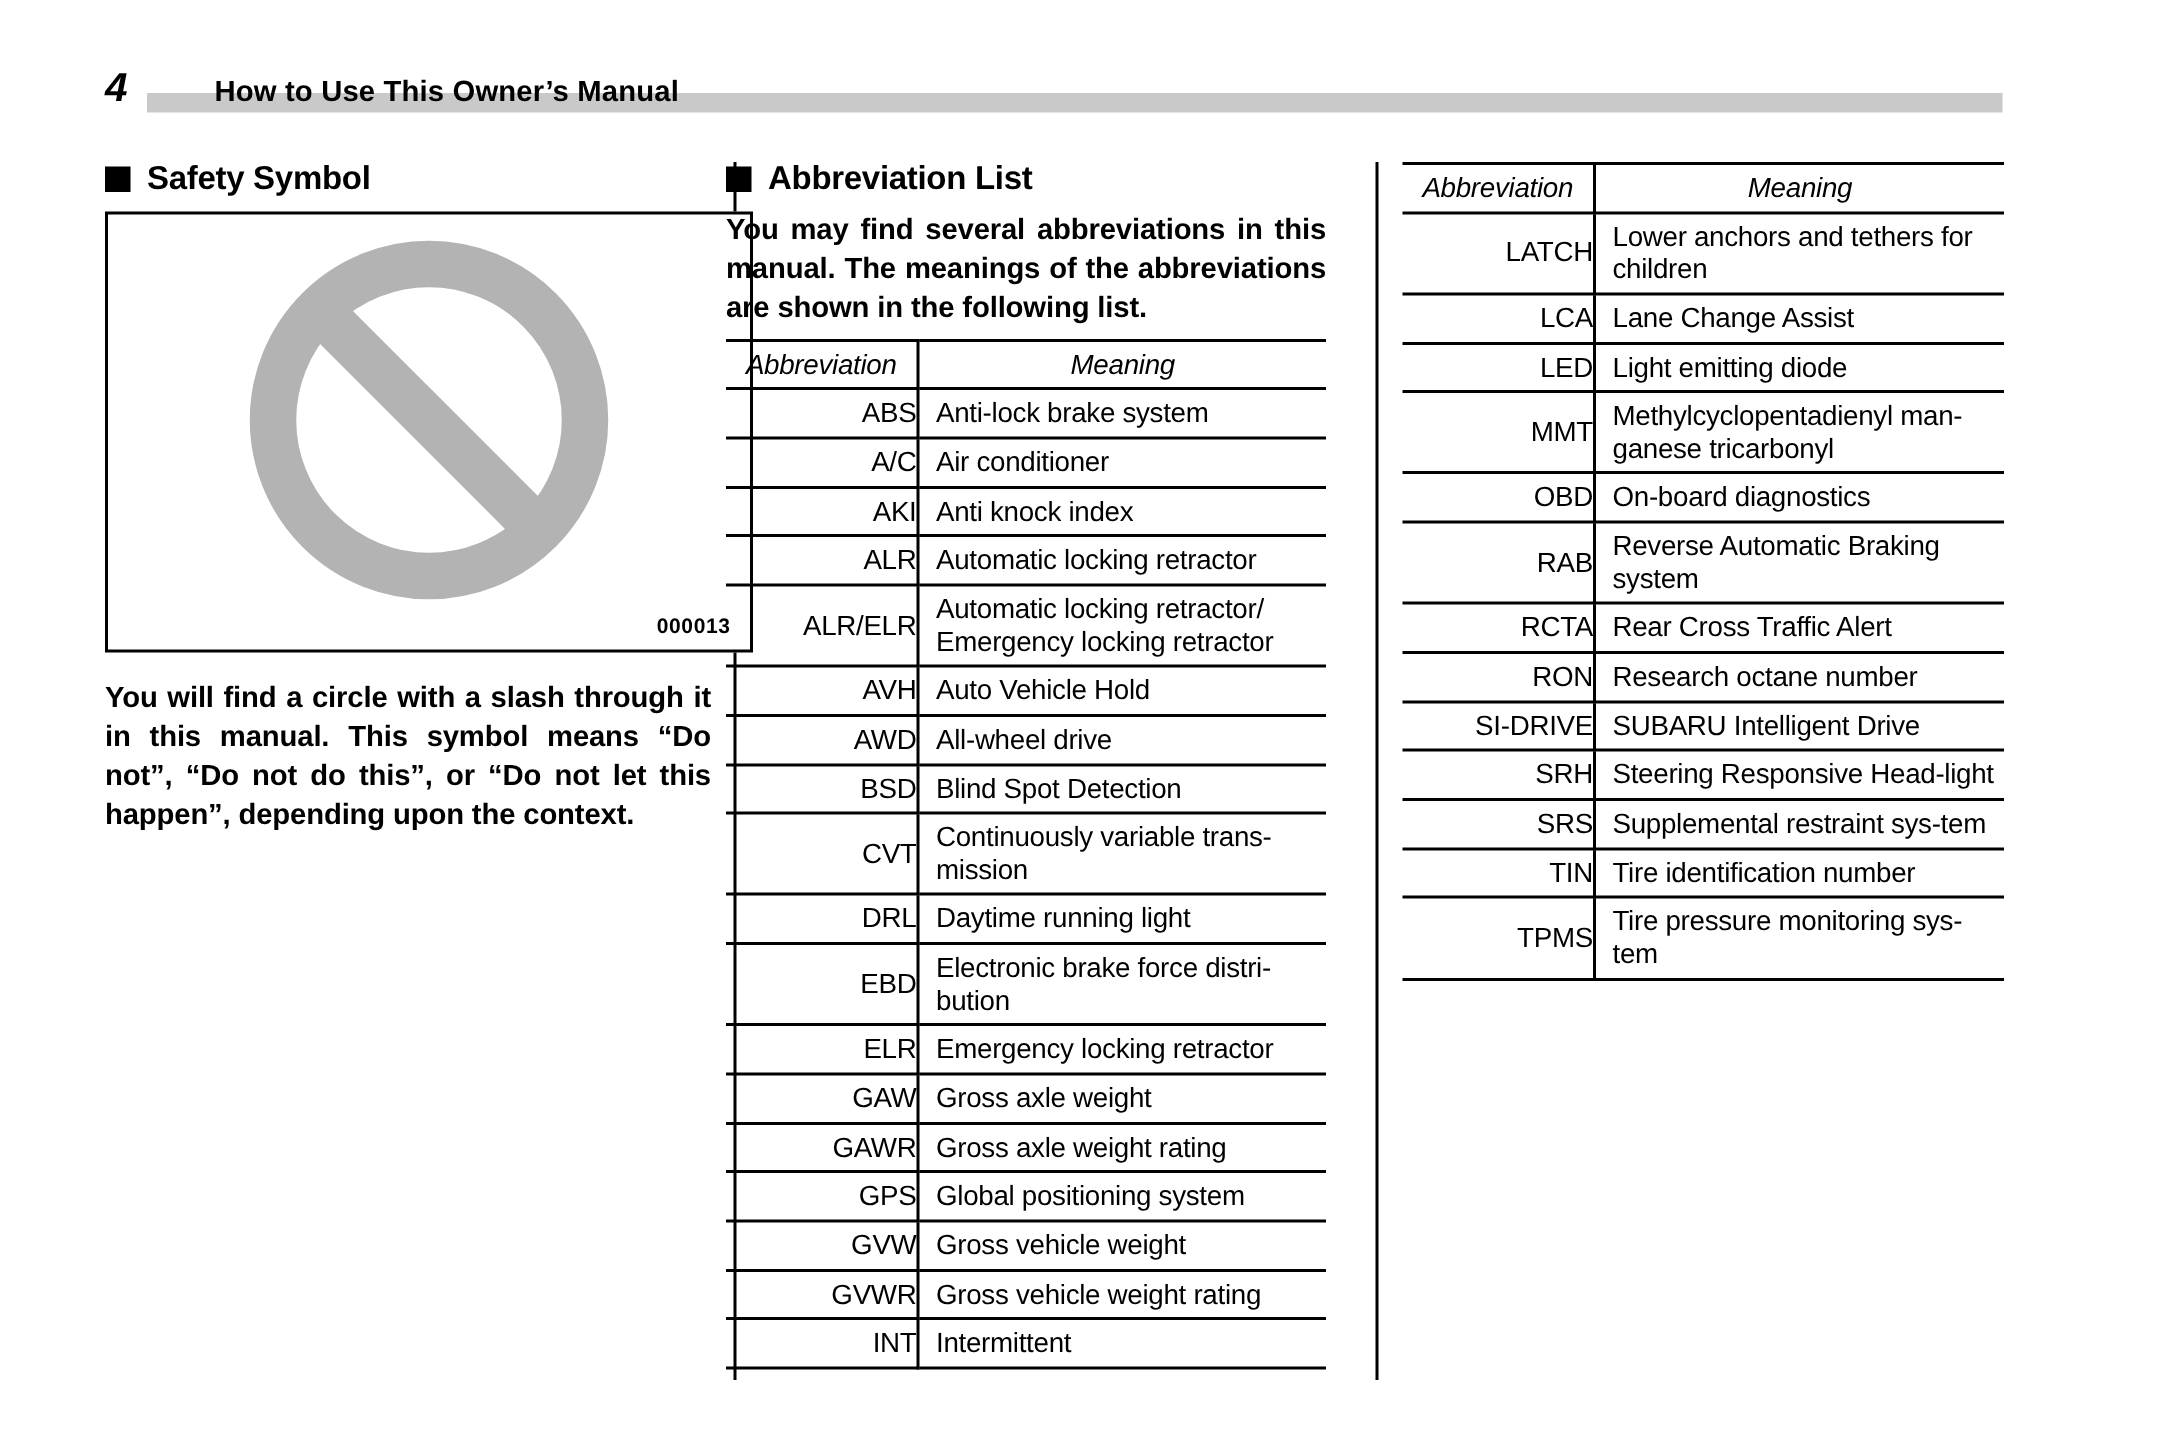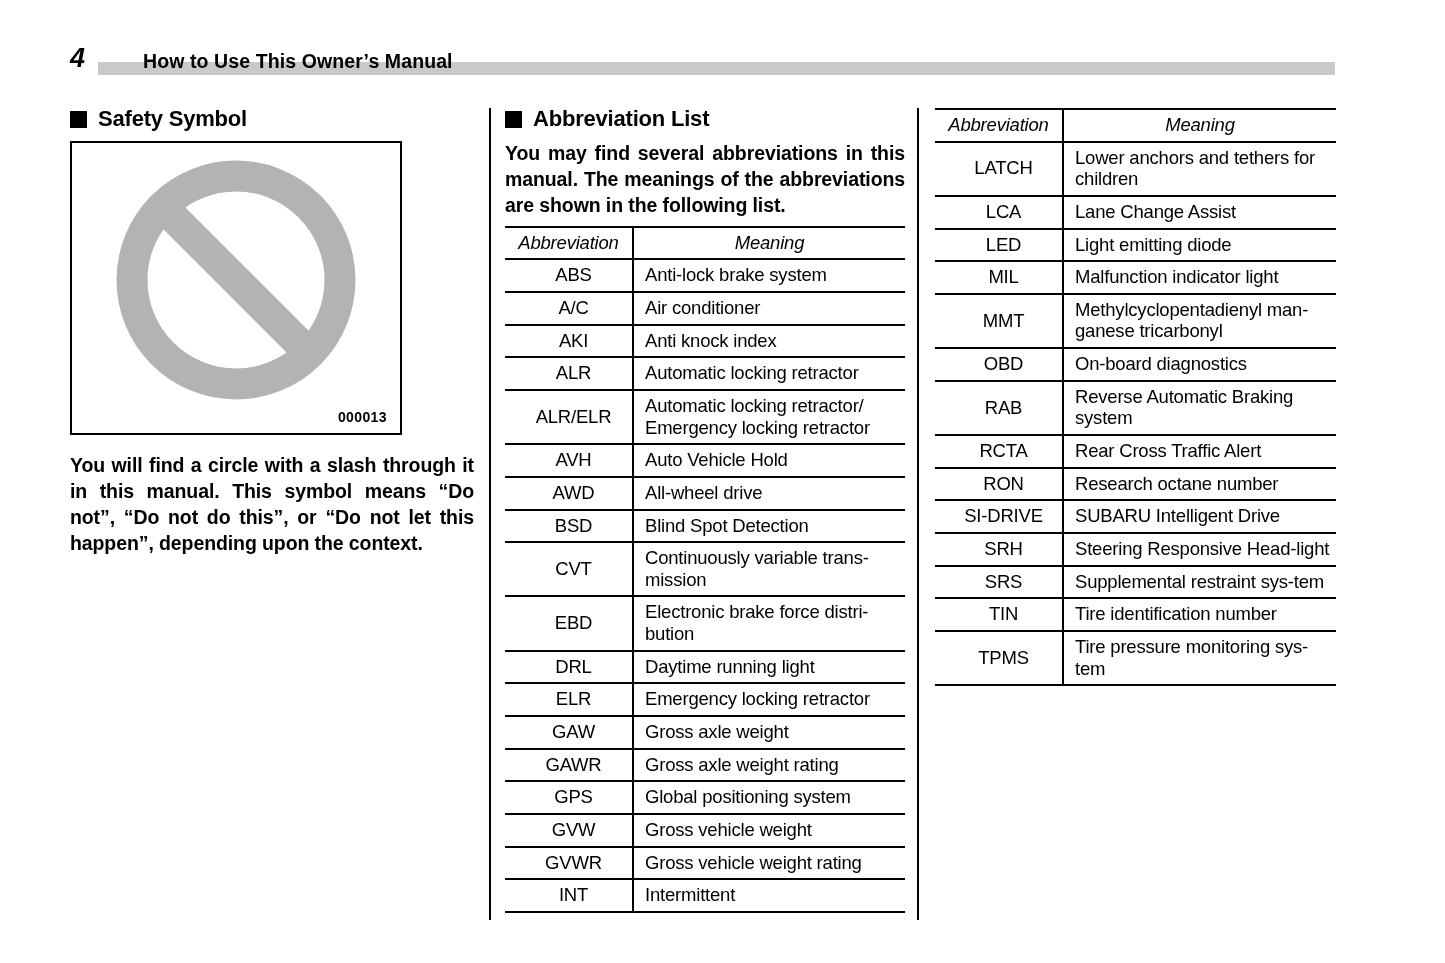--- a/index.html
+++ b/index.html
@@ -60,21 +60,21 @@
   }
   .col-divider.d1 { left: 489px; }
   .col-divider.d2 { left: 917px; }
 
   
   .column {
     position: absolute;
     top: 108px;
   }
   .col-left   { left: 70px;  width: 404px; }
-  .col-mid    { left: 505px; width: 400px; }
+  .col-mid    { left: 484px; width: 400px; }
   .col-right  { left: 935px; width: 401px; }
 
   
   .section-heading {
     display: flex;
     align-items: center;
     gap: 11px;
     margin-bottom: 11px;
   }
   .heading-bullet {
@@ -86,21 +86,21 @@
   .heading-text {
     font-size: 22px;
     font-weight: bold;
     letter-spacing: -0.2px;
     line-height: 1;
   }
 
   
   .figure-box {
     position: relative;
-    width: 332px;
+    width: 432px;
     height: 294px;
     border: 2px solid #000000;
     box-sizing: border-box;
     background: #ffffff;
     margin-top: 3px;
     text-align: right;
   }
   .figure-svg {
     position: absolute;
     left: 50%;
@@ -143,21 +143,21 @@
     padding: 4px 0 5px 0;
     font-size: 18.5px;
     font-weight: normal;
     vertical-align: middle;
     line-height: 1.17;
     letter-spacing: -0.2px;
   }
   .abbr-table th { text-align: center; font-style: italic; }
   .abbr-table td.cell-abbr {
     padding-left: 10px;
-    text-align: center;
+    text-align: right;
     border-right: 2px solid #000000;
   }
   .abbr-table th.head-abbr {
     border-right: 2px solid #000000;
     padding-left: 0;
   }
   .abbr-table td.cell-meaning {
     padding-left: 11px;
     text-align: left;
   }
@@ -244,26 +244,26 @@
         </tr>
         <tr>
           <td class="cell-abbr">BSD</td>
           <td class="cell-meaning">Blind Spot Detection</td>
         </tr>
         <tr>
           <td class="cell-abbr">CVT</td>
           <td class="cell-meaning">Continuously variable trans-mission</td>
         </tr>
         <tr>
+          <td class="cell-abbr">DRL</td>
+          <td class="cell-meaning">Daytime running light</td>
+        </tr>
+        <tr>
           <td class="cell-abbr">EBD</td>
           <td class="cell-meaning">Electronic brake force distri-bution</td>
-        </tr>
-        <tr>
-          <td class="cell-abbr">DRL</td>
-          <td class="cell-meaning">Daytime running light</td>
         </tr>
         <tr>
           <td class="cell-abbr">ELR</td>
           <td class="cell-meaning">Emergency locking retractor</td>
         </tr>
         <tr>
           <td class="cell-abbr">GAW</td>
           <td class="cell-meaning">Gross axle weight</td>
         </tr>
         <tr>
@@ -309,24 +309,20 @@
         </tr>
         <tr>
           <td class="cell-abbr">LCA</td>
           <td class="cell-meaning">Lane Change Assist</td>
         </tr>
         <tr>
           <td class="cell-abbr">LED</td>
           <td class="cell-meaning">Light emitting diode</td>
         </tr>
         <tr>
-          <td class="cell-abbr">MIL</td>
-          <td class="cell-meaning">Malfunction indicator light</td>
-        </tr>
-        <tr>
           <td class="cell-abbr">MMT</td>
           <td class="cell-meaning">Methylcyclopentadienyl man-ganese tricarbonyl</td>
         </tr>
         <tr>
           <td class="cell-abbr">OBD</td>
           <td class="cell-meaning">On-board diagnostics</td>
         </tr>
         <tr>
           <td class="cell-abbr">RAB</td>
           <td class="cell-meaning">Reverse Automatic Braking system</td>

